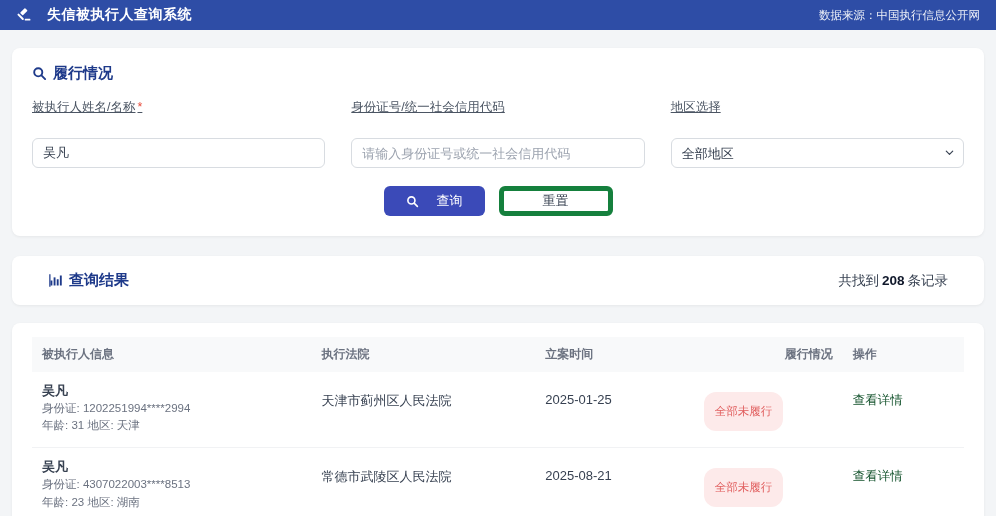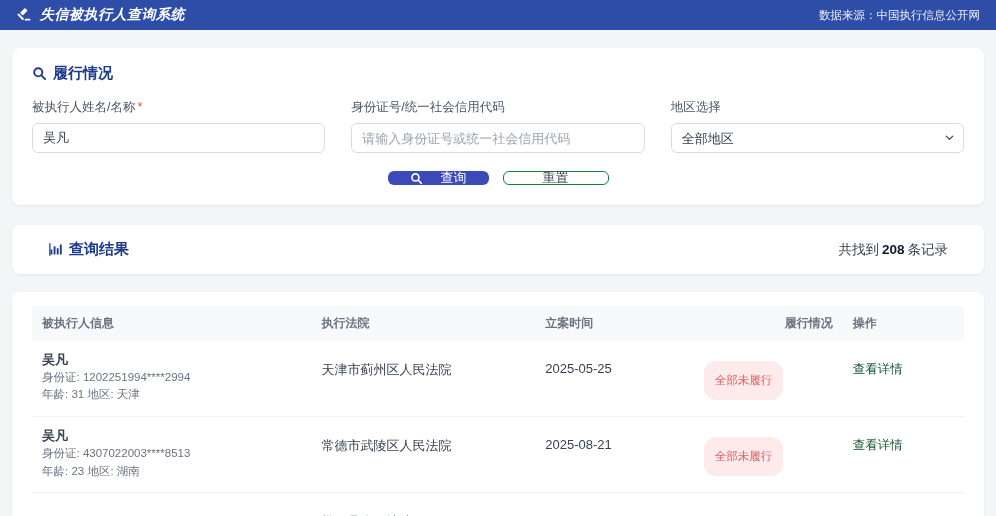--- a/index.html
+++ b/index.html
@@ -14,21 +14,21 @@
   
   .topbar {
     height: 30px;
     background: #2e4da6;
     display: flex;
     align-items: center;
     justify-content: space-between;
     padding: 0 16px;
     color: #ffffff;
   }
-  .topbar-left { display: flex; align-items: center; gap: 9px; font-style: italic; }
+  .topbar-left { display: flex; align-items: center; gap: 16px; }
   .topbar-title { font-size: 14px; font-weight: bold; letter-spacing: 0.5px; }
   .topbar-source { font-size: 11.5px; color: rgba(255,255,255,0.92); }
 
   .page { padding: 0 12px; }
 
   
   .card {
     background: #ffffff;
     border-radius: 8px;
     box-shadow: 0 1px 3px rgba(0,0,0,0.06);
@@ -39,21 +39,21 @@
   .section-title {
     display: flex; align-items: center; gap: 6px;
     color: #1e3a8a; font-size: 15px; font-weight: bold;
   }
   .query-fields {
     display: grid;
     grid-template-columns: 1fr 1fr 1fr;
     gap: 26px;
     margin-top: 16px;
   }
-  .field-label { font-size: 12.5px; color: #4b5563; margin-bottom: 7px; }
+  .field-label { font-size: 12.5px; color: #4b5563; margin-bottom: 22px; text-decoration: underline; }
   .required { color: #e74c3c; margin-left: 2px; }
   .text-input, .region-select {
     width: 100%;
     height: 30px;
     border: 1px solid #d8dce1;
     border-radius: 6px;
     padding: 0 10px;
     font-size: 13px;
     color: #374151;
     font-family: inherit;
@@ -65,32 +65,32 @@
   .region-select { appearance: none; -webkit-appearance: none; padding-right: 12px; }
   .select-chevron {
     position: absolute; right: 9px; top: 9px; pointer-events: none;
     color: #374151; line-height: 1;
   }
 
   .btn-row {
     display: flex; justify-content: center; gap: 14px; margin-top: 18px;
   }
   .btn {
-    height: 14px;
+    height: 30px;
     border-radius: 6px;
     font-size: 13px;
     font-family: inherit;
     cursor: pointer;
     display: inline-flex; align-items: center; justify-content: center; gap: 18px;
   }
   .btn-primary {
     background: #3b4ab8; color: #ffffff; border: none; padding: 0 22px;
   }
   .btn-plain {
-    background: #ffffff; color: #374151; border: 1px solid #15803d; padding: 0 39px;
+    background: #ffffff; color: #374151; border: 5px solid #15803d; padding: 0 39px;
   }
 
   
   .results-head-card {
     margin-top: 20px;
     padding: 15px 36px;
     display: flex; align-items: center; justify-content: space-between;
   }
   .record-count { font-size: 13.5px; color: #374151; }
   .record-count .num { color: #0f172a; font-weight: bold; margin: 0 3px; }
@@ -235,21 +235,21 @@
       </thead>
       <tbody>
 
         <tr>
           <td>
             <div class="p-name">吴凡</div>
             <div class="p-sub">身份证: 1202251994****2994</div>
             <div class="p-sub">年龄: 31 地区: 天津</div>
           </td>
           <td class="court-td">天津市蓟州区人民法院</td>
-          <td class="date-td">2025-05-25</td>
+          <td class="date-td">2025-01-25</td>
           <td class="status-td">
             <span class="status-badge">全部未履行</span>
           </td>
           <td class="action-td">
             <a class="detail-link">查看详情</a>
           </td>
         </tr>
 
         <tr>
           <td>

